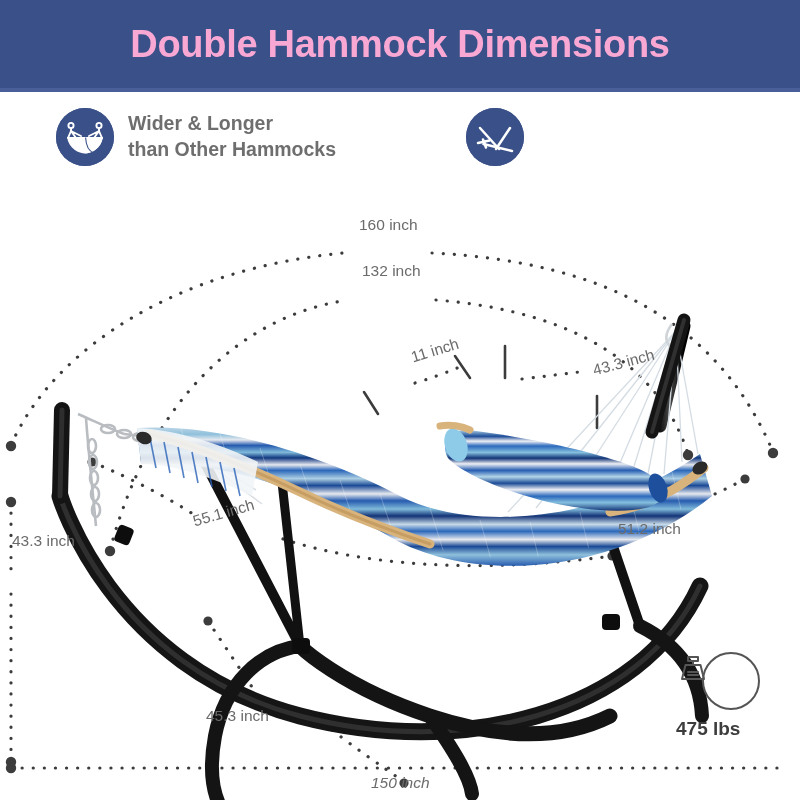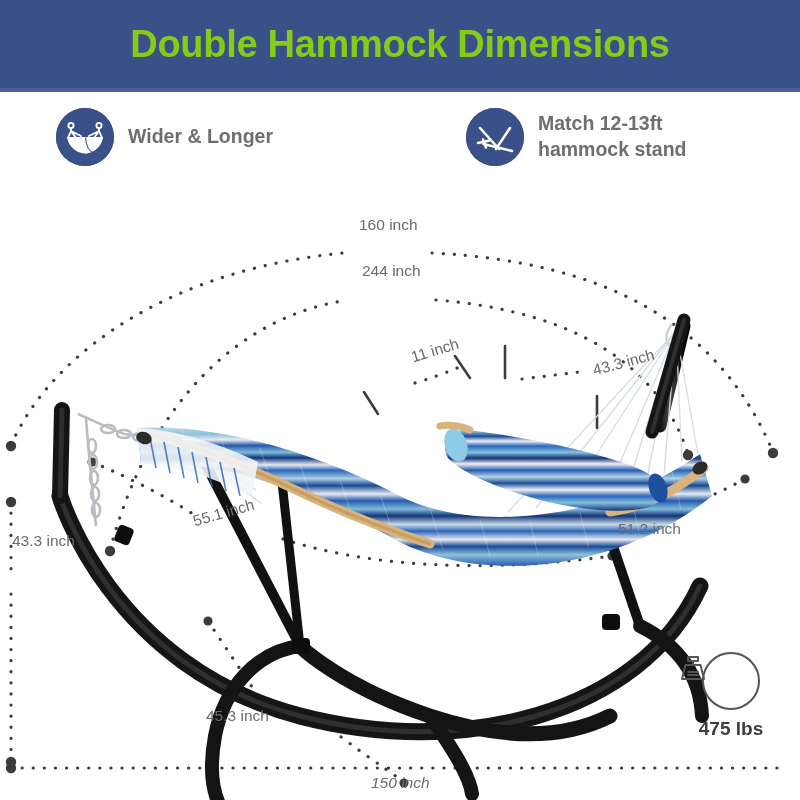--- a/index.html
+++ b/index.html
@@ -22,21 +22,21 @@
     background: #3a5088;
     box-sizing: border-box;
     display: flex; align-items: center; justify-content: center;
   }
   .banner-underline {
     position: absolute; left: 0; top: 88px;
     width: 800px; height: 4px;
     background: #4a5f99;
   }
   .banner-title {
-    color: #84cc16;
+    color: #f9a8d4;
     font-size: 38px;
     font-weight: bold;
     letter-spacing: -0.3px;
     font-family: "Liberation Sans", sans-serif;
     white-space: nowrap;
   }
 
   
   .features {
     position: absolute; left: 0; top: 104px;
@@ -86,21 +86,21 @@
   .dim-433top { left: 591px; top: 166px; transform: rotate(-15deg); transform-origin: left top; }
   .dim-433left { left: 12px; top: 336px; }
   .dim-551 { left: 191px; top: 317px; transform: rotate(-16deg); transform-origin: left top; }
   .dim-748 { left: 618px; top: 324px; }
   .dim-453 { left: 206px; top: 511px; }
   .dim-150 { left: 371px; top: 578px; font-style: italic; }
 
   
   .weight {
     position: absolute; left: 676px; top: 456px;
-    width: 110px; text-align: center;
+    width: 110px; text-align: left;
   }
   .weight-circle {
     width: 58px; height: 58px;
     border-radius: 50%;
     border: 2.4px solid #555555;
     margin: 0 auto;
     box-sizing: border-box;
     display: flex; align-items: center; justify-content: center;
   }
   .weight-label {
@@ -134,39 +134,36 @@
             <path d="M15 23 L25 28 M15 23 L20 30 M15 23 L12 30"></path>
             <path d="M43 23 L33 28 M43 23 L38 30 M43 23 L46 30"></path>
           </g>
           <path d="M11 29 L47 29 C45 41 35 45.5 29 45.5 C23 45.5 13 41 11 29 Z" fill="#ffffff"></path>
           <path d="M29 29 L47 29 C45 41 35 45.5 29 45.5 Z" fill="#ffffff" opacity="0.85"></path>
           <path d="M29.6 29.5 C30 38 33.5 43.5 38 45" stroke="#3a5088" stroke-width="1.1" fill="none"></path>
         </svg>
       </div>
       <div class="feature-text">
         <div>Wider &amp; Longer</div>
+        <div>than Other Hammocks</div>
       </div>
     </div>
 
     <div class="feature feature-2">
       <div class="feature-circle">
         <svg width="58" height="58" viewBox="0 0 58 58">
           <circle cx="29" cy="29" r="29" fill="#3a5088"></circle>
           <g stroke="#ffffff" stroke-width="2.5" fill="none" stroke-linecap="round" stroke-linejoin="round">
             <path d="M14 20 L33 41"></path>
             <path d="M44 20 L30 41"></path>
             <path d="M17.5 36 L46 43"></path>
             <path d="M12 35 L23.5 32.5"></path>
             <path d="M17 31.5 L20 39.5"></path>
           </g>
         </svg>
-      </div>
-      <div class="feature-text">
-        <div>Match 12-13ft</div>
-        <div>hammock stand</div>
       </div>
     </div>
 
   </div>
 
   <div class="stage">
 
     <svg width="800" height="604" viewBox="0 0 800 604">
       <defs>
 
@@ -393,21 +390,21 @@
         </g>
 
         <path d="M440 230 C450 228 462 230 470 234" stroke="#d9b37c" stroke-width="7" fill="none" stroke-linecap="round"></path>
       </g>
 
       <path d="M684 124 L652 236" stroke="#141414" stroke-width="13" stroke-linecap="round" fill="none"></path>
       <path d="M684 124 L652 236" stroke="#5a5a5a" stroke-width="4" stroke-linecap="round" fill="none" opacity="0.4"></path>
     </svg>
 
     <div class="dim dim-160">160 inch</div>
-    <div class="dim dim-132">244 inch</div>
+    <div class="dim dim-132">132 inch</div>
     <div class="dim dim-11">11 inch</div>
     <div class="dim dim-433top">43.3 inch</div>
     <div class="dim dim-433left">43.3 inch</div>
     <div class="dim dim-551">55.1 inch</div>
     <div class="dim dim-748">51.2 inch</div>
     <div class="dim dim-453">45.3 inch</div>
     <div class="dim dim-150">150 inch</div>
 
     <div class="weight">
       <div class="weight-circle">

